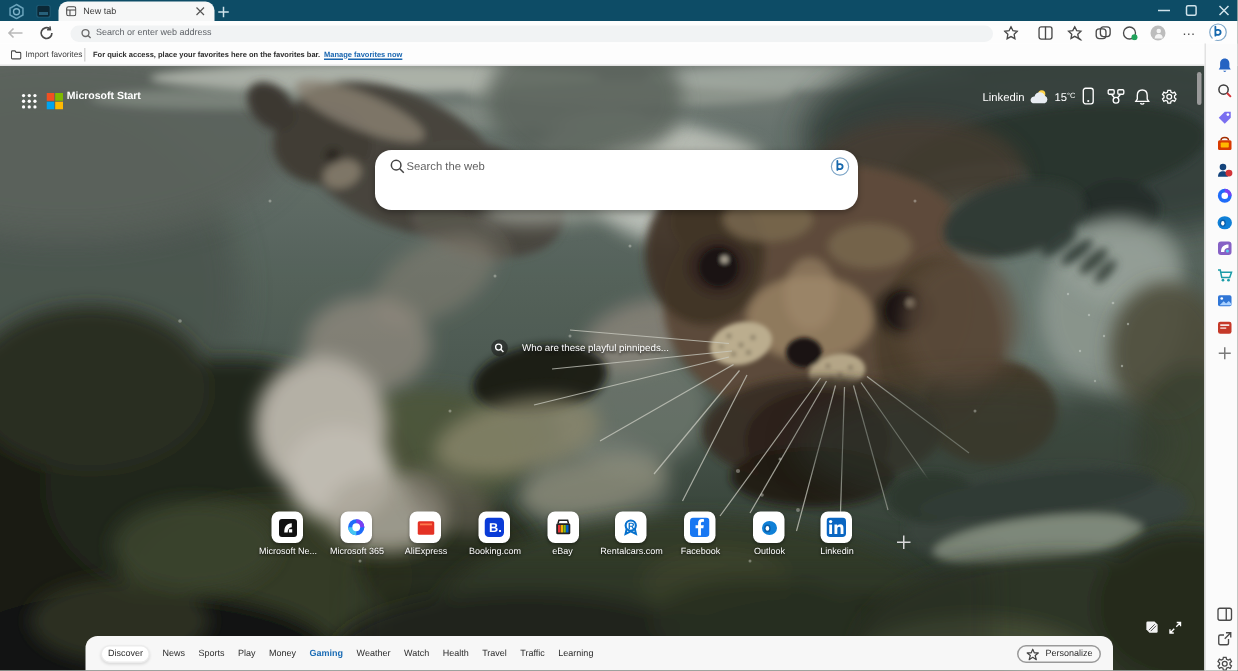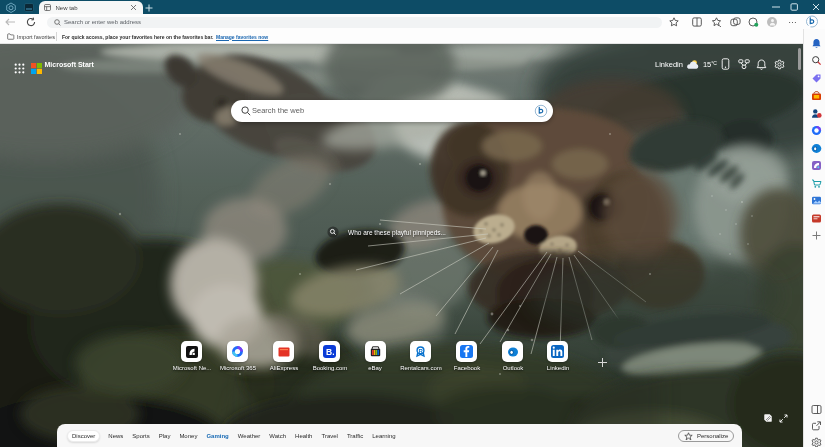--- a/index.html
+++ b/index.html
@@ -18,21 +18,21 @@
   #addrpill { left:47px; top:16.5px; width:615px; height:11px; background:#f1f3f4; border-radius:6px; }
   #favrow { left:0; top:29px; width:825px; height:15px; background:#fdfdfd; border-bottom:1px solid #e4e4e4; }
   
   #content { left:0; top:44px; width:803px; height:403px; overflow:hidden; background:#5f6b63; }
   #sidebar { left:803px; top:29px; width:22px; height:418px; background:#fbfbfb; border-left:1px solid #e2e2e2; }
   #gridicon { left:13.5px; top:60px; }
   #mslogo { left:31px; top:59.5px; }
   #mstext { left:44.5px; top:60.5px; font-size:7px; color:#fff; font-weight:bold; letter-spacing:0; }
   #weather { left:655px; top:58px; display:flex; align-items:center; height:12px; }
   #topicons { left:721px; top:58px; width:70px; height:12px; }
-  #searchpill { left:231px; top:100px; width:322px; height:22px; background:#fff; border-radius:11px;
+  #searchpill { left:250px; top:100px; width:322px; height:40px; background:#fff; border-radius:11px;
     box-shadow:0 1.5px 4px rgba(0,0,0,.3); }
   #caption { left:327px; top:226px; width:130px; height:13px; }
   #plusicon { left:597px; top:354px; }
   #bottombar { left:57px; top:424px; width:685px; height:23px; background:#f7f7f7; border-radius:8px 8px 0 0;
     display:flex; align-items:center; padding-left:1px; }
   .navitem { font-size:6px; color:#2b2b2b; margin:0 4.5px; white-space:nowrap; }
   .navitem.discover { background:#fff; border:1px solid #ececec; border-radius:9px; padding:2px 4px;
     box-shadow:0 1px 2px rgba(0,0,0,.12); margin-left:9px; margin-right:3.5px; }
   .navitem.gaming { color:#1b6cb5; font-weight:bold; }
   #personalize { left:678px; top:429px; width:50px; height:14px; background:#f8f8f8; border:1px solid #9a9a9a;

